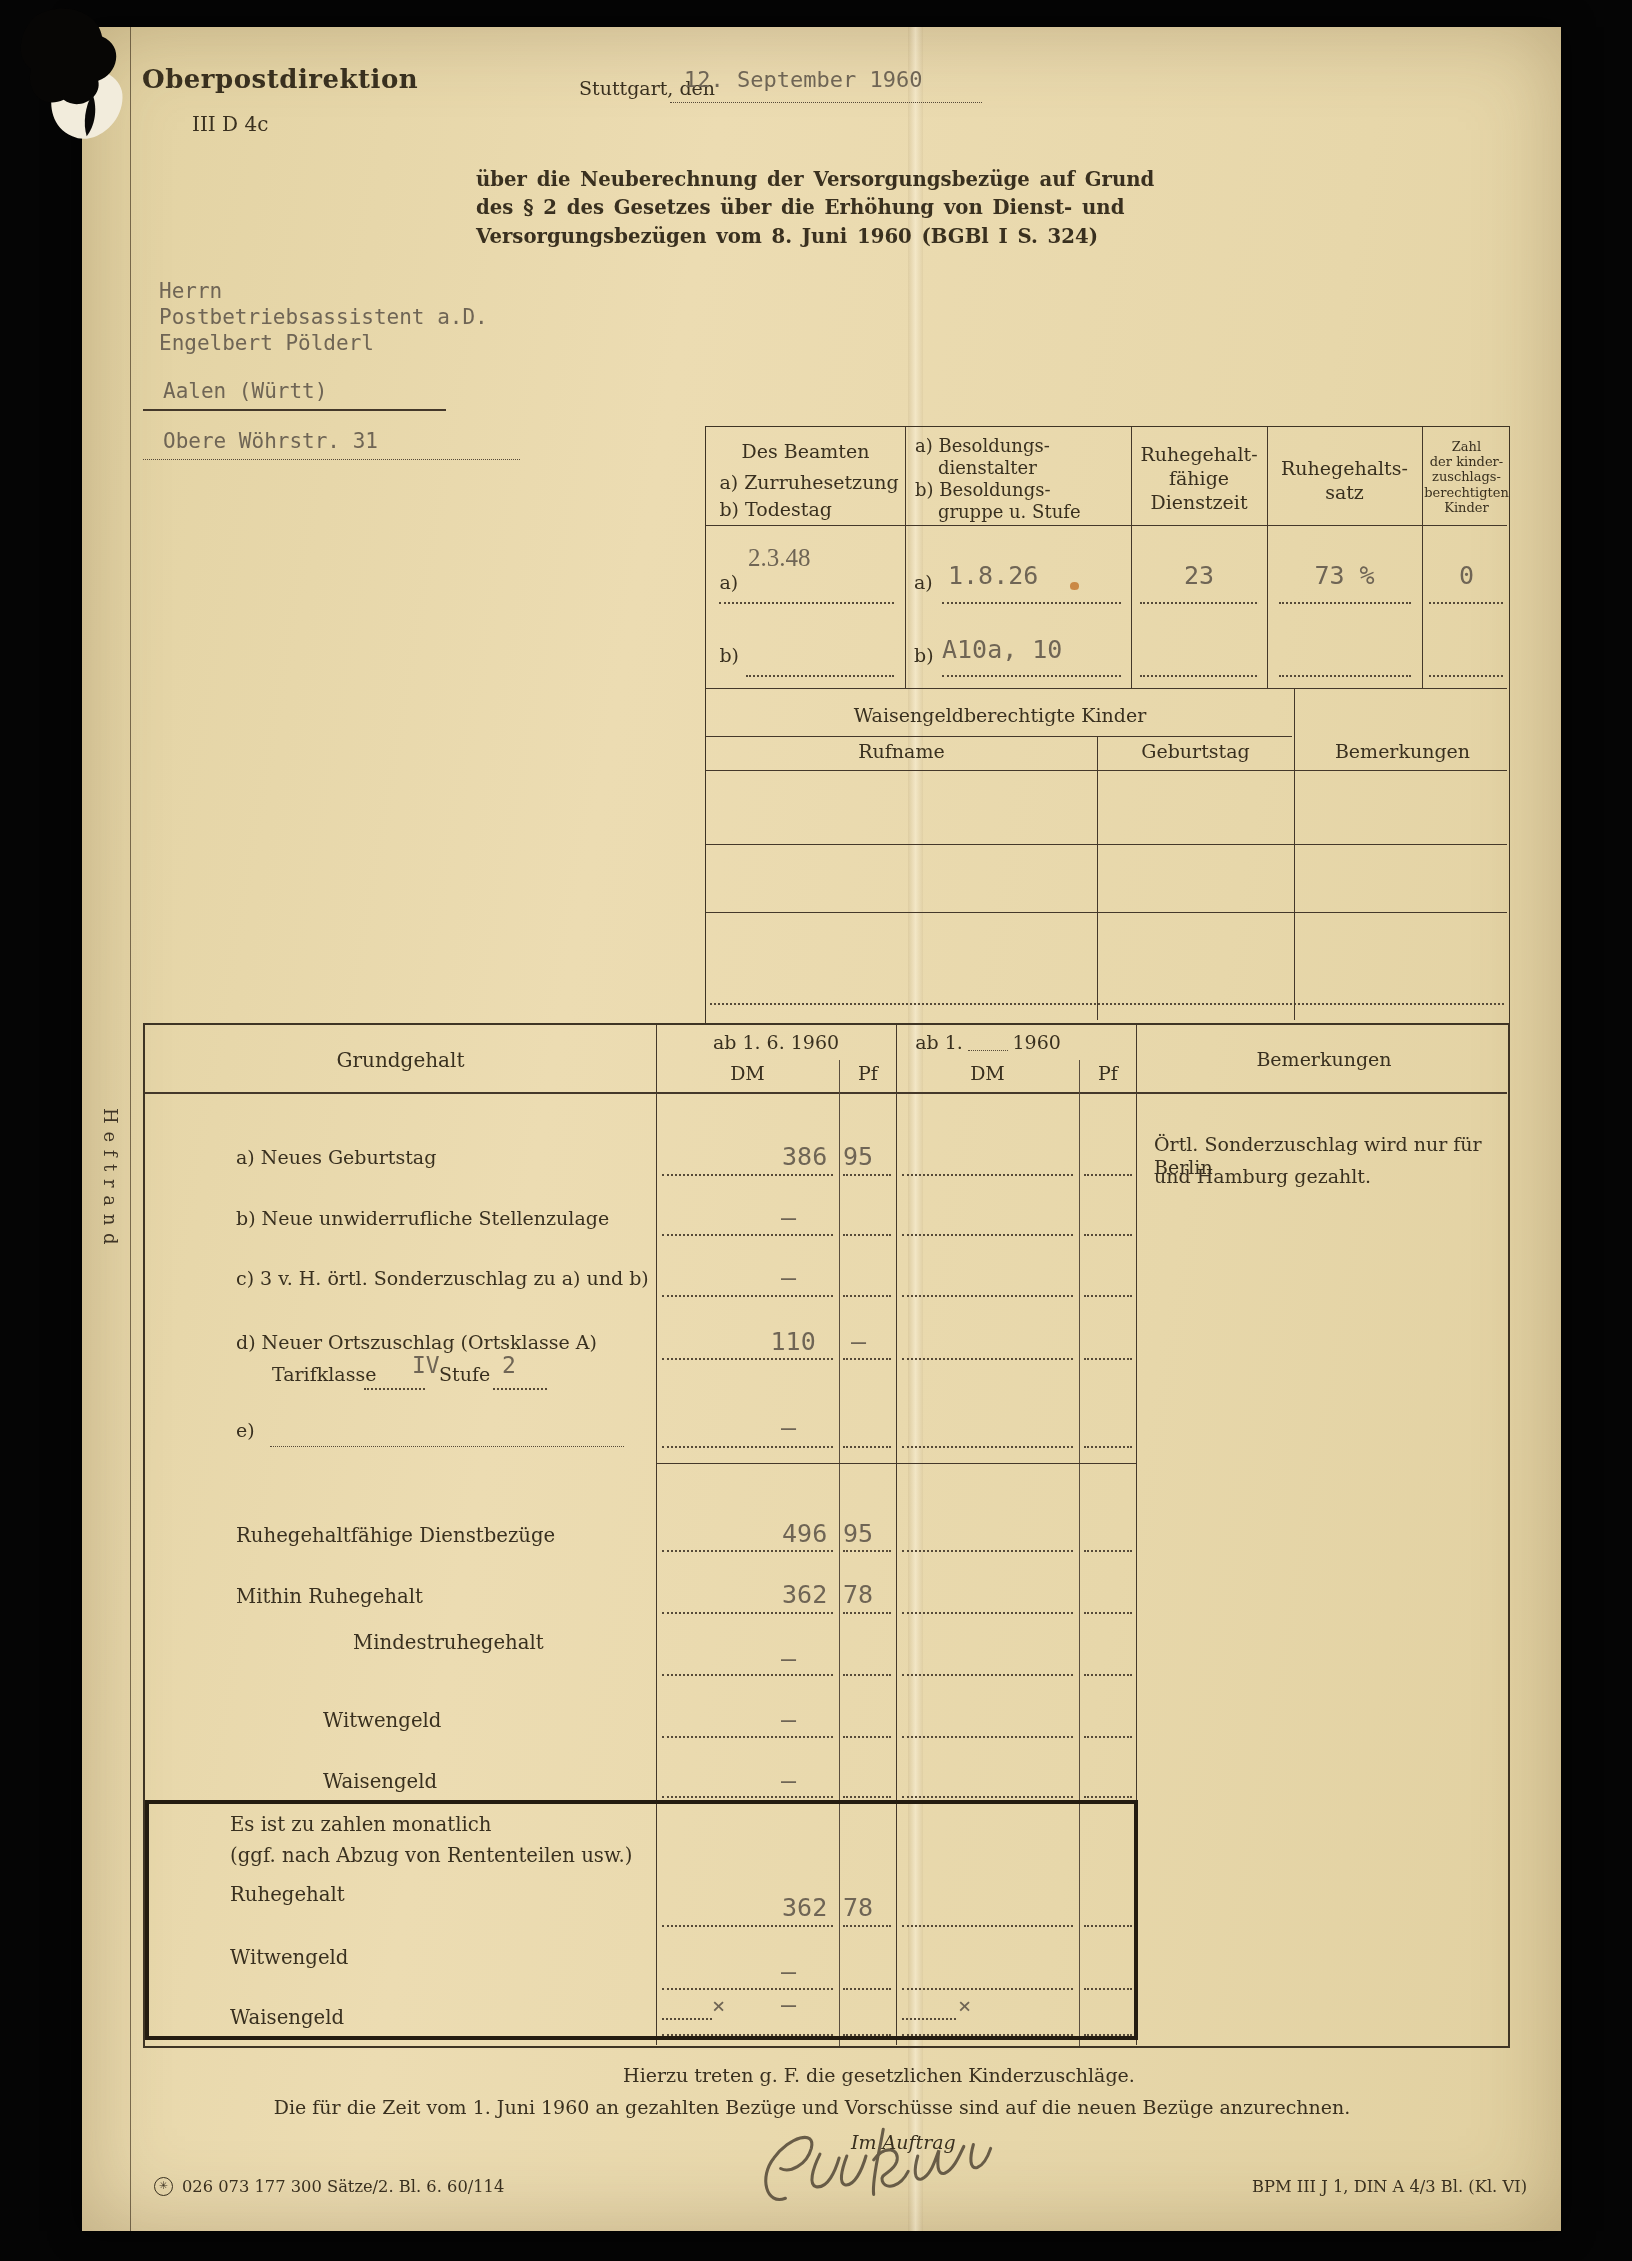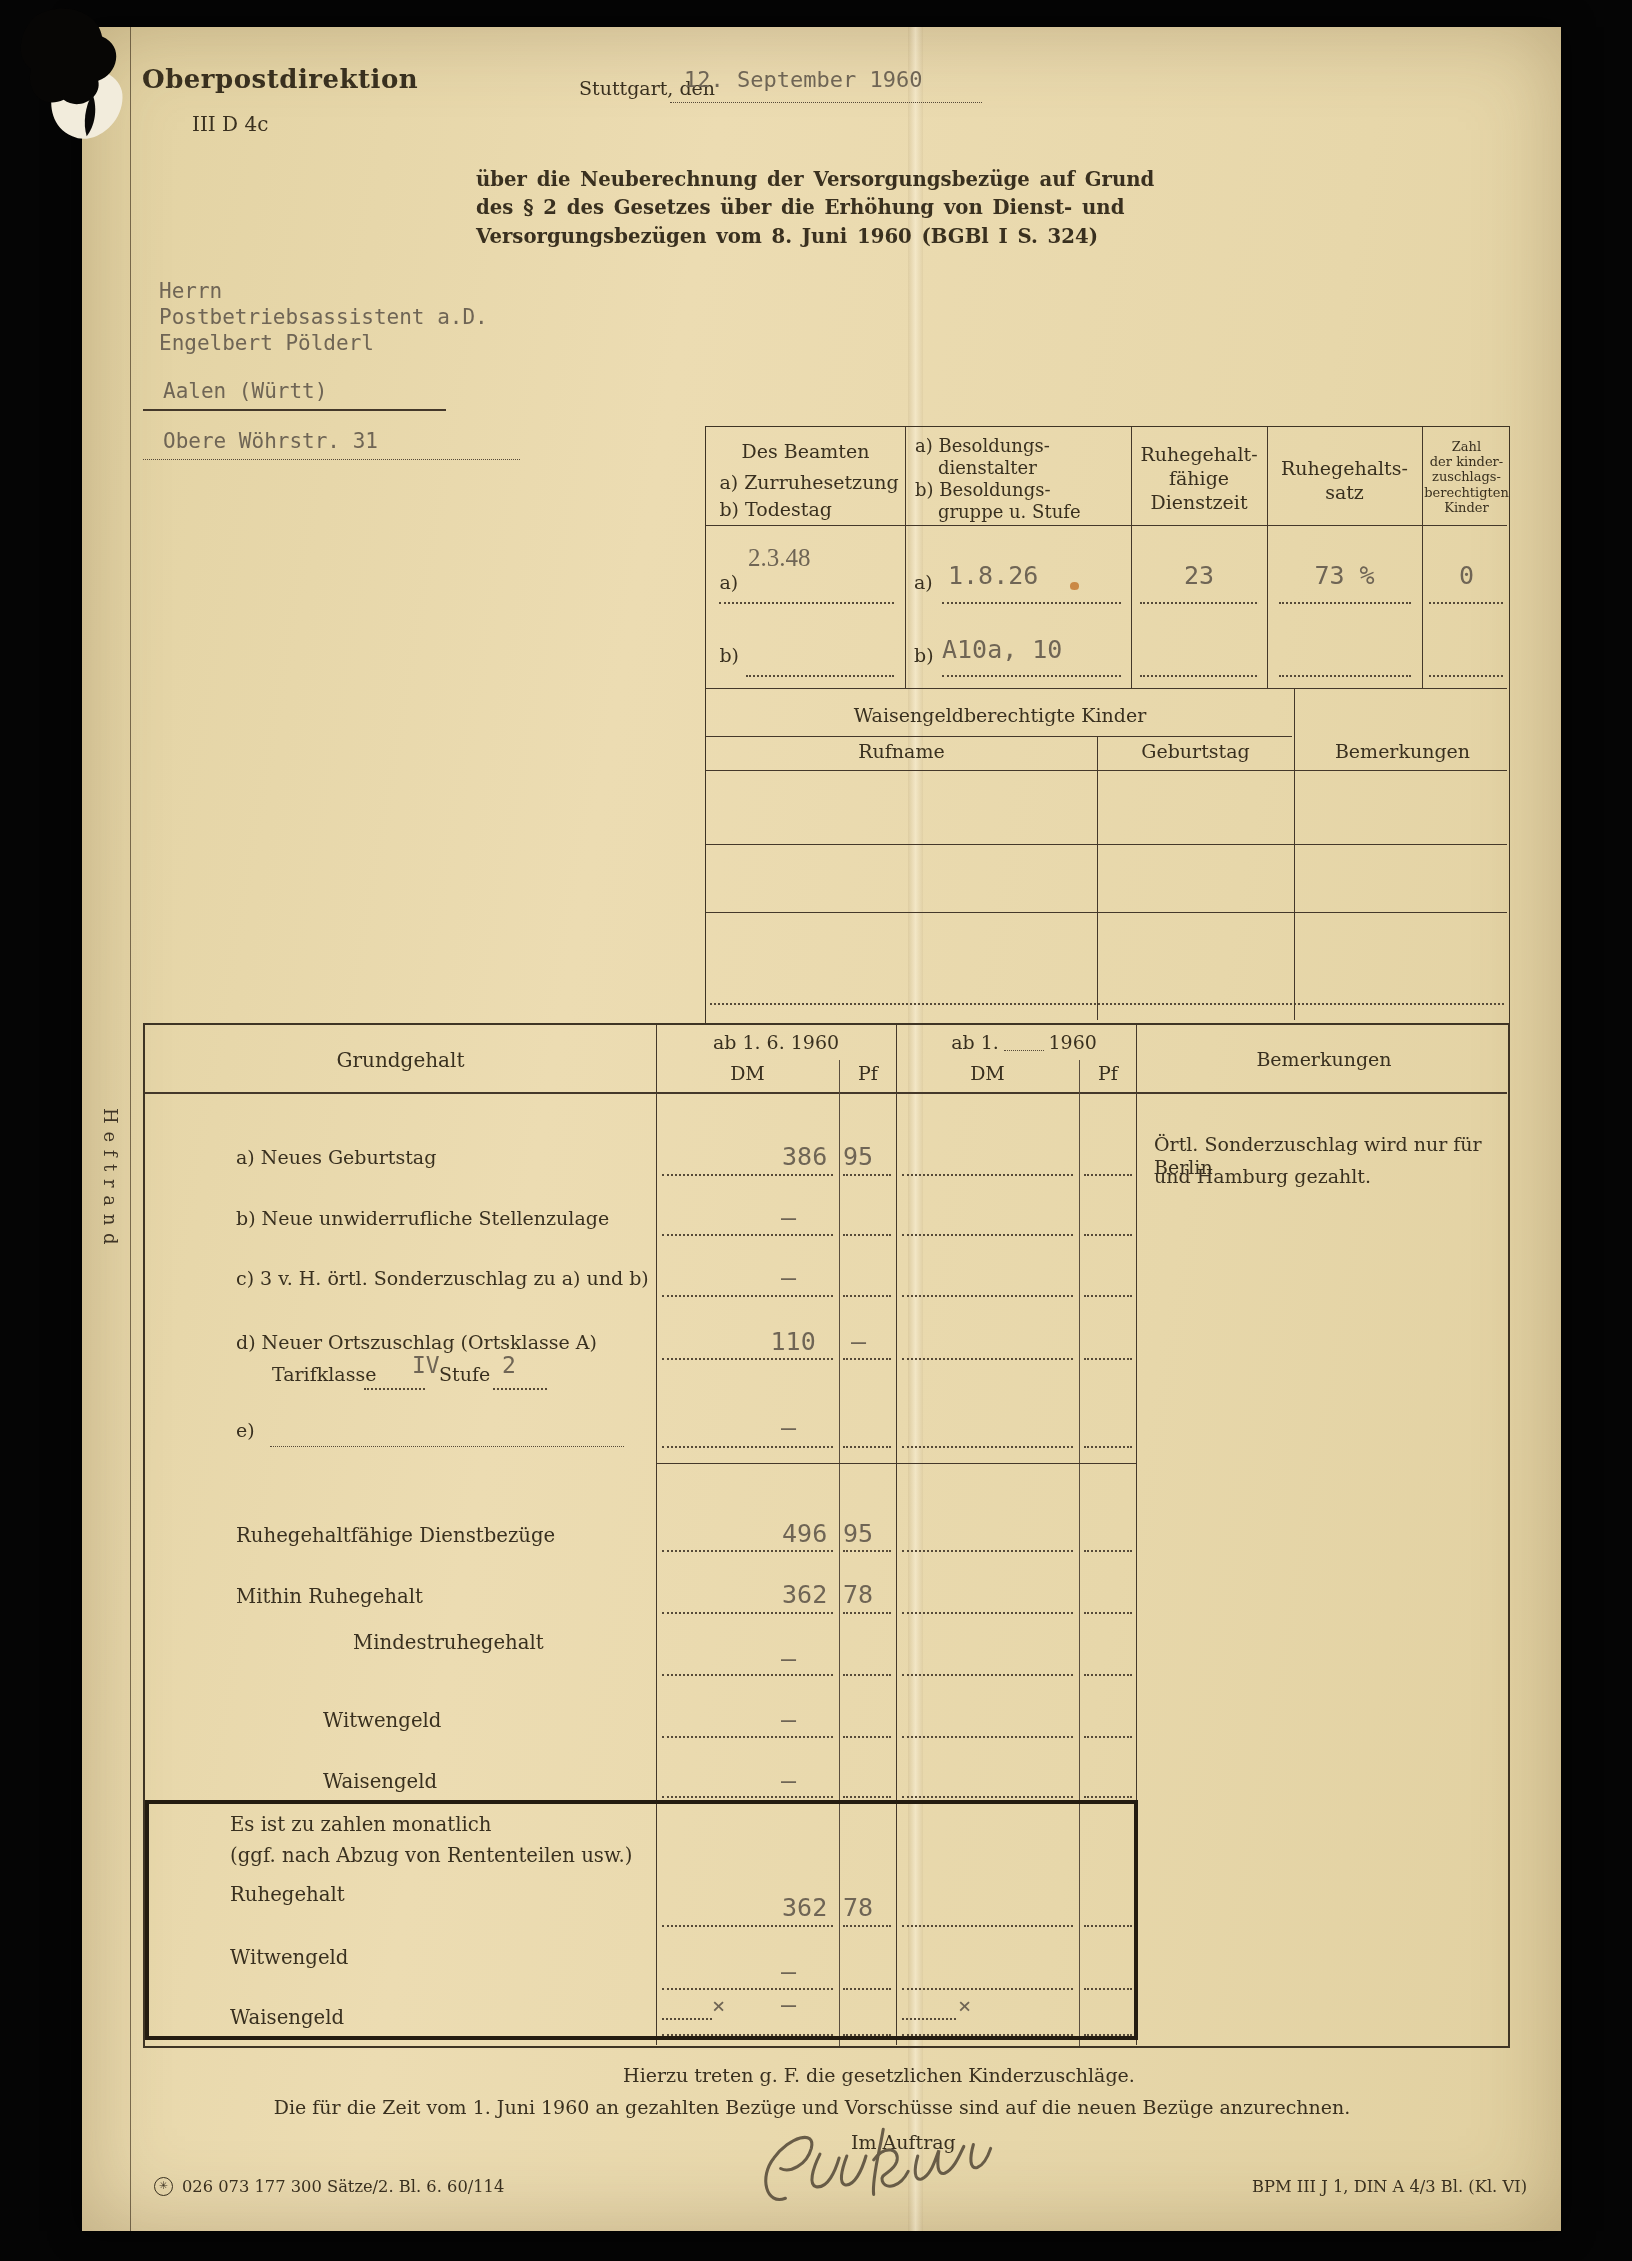--- a/index.html
+++ b/index.html
@@ -128,21 +128,21 @@
       <div class="vl2" style="left:694px;top:35px;height:986px;"></div>
       <div class="vl" style="left:751px;top:0;height:1020px;"></div>
       <div class="vl2" style="left:934px;top:35px;height:986px;"></div>
       <div class="vl" style="left:991px;top:0;height:1020px;"></div>
       <div class="hl" style="left:511px;top:438px;width:480px;"></div>
 
       <div class="abs ctr" style="left:0;top:23px;width:511px;font-size:20px;">Grundgehalt</div>
       <div class="abs ctr" style="left:511px;top:5.8px;width:240px;font-size:19px;">ab 1. 6. 1960</div>
       <div class="abs ctr" style="left:511px;top:37px;width:183px;font-size:19px;">DM</div>
       <div class="abs ctr" style="left:694px;top:37px;width:58px;font-size:19px;">Pf</div>
-      <div class="abs" style="left:751px;top:5.8px;width:240px;display:flex;justify-content:center;align-items:flex-end;font-size:19px;padding-left:16px;">
+      <div class="abs" style="left:715px;top:5.8px;width:240px;display:flex;justify-content:center;align-items:flex-end;font-size:19px;padding-left:16px;">
         <span>ab 1.</span>
         <span class="dl" style="position:static;display:inline-block;width:40px;margin:0 4.8px 2.9px;border-top-width:1.5px;"></span>
         <span>1960</span>
       </div>
       <div class="abs ctr" style="left:751px;top:37px;width:183px;font-size:19px;">DM</div>
       <div class="abs ctr" style="left:934px;top:37px;width:58px;font-size:19px;">Pf</div>
       <div class="abs ctr" style="left:991px;top:23px;width:376px;font-size:19px;">Bemerkungen</div>
 
       <div class="abs" style="left:1009px;top:108px;font-size:19px;">Örtl. Sonderzuschlag wird nur für Berlin</div>
       <div class="abs" style="left:1009px;top:140px;font-size:19px;">und Hamburg gezahlt.</div>
@@ -254,21 +254,21 @@
       <div class="dl" style="left:757px;top:993px;width:54px;"></div>
       <div class="abs typed" style="left:813px;top:968px;font-size:22px;">×</div>
       <div class="dl" style="left:517px;top:1009px;width:171px;"></div>
         <div class="dl" style="left:698px;top:1009px;width:48px;"></div>
         <div class="dl" style="left:757px;top:1009px;width:171px;"></div>
         <div class="dl" style="left:939px;top:1009px;width:48px;"></div>
     </div>
 
     <div class="abs ctr nw" style="left:461px;top:2037px;width:672px;font-size:19px;">Hierzu treten g. F. die gesetzlichen Kinderzuschläge.</div>
     <div class="abs ctr nw" style="left:125px;top:2069px;width:1210px;font-size:19px;">Die für die Zeit vom 1. Juni 1960 an gezahlten Bezüge und Vorschüsse sind auf die neuen Bezüge anzurechnen.</div>
-    <div class="abs" style="left:769px;top:2104px;font-size:19px;">Im Auftrag</div>
+    <div class="abs" style="left:769px;top:2104px;font-size:19px;font-style:italic;">Im Auftrag</div>
 
     <svg class="abs" style="left:663px;top:2083px;" width="288" height="117" viewBox="0 0 300 122">
       <g fill="none" stroke="#4d4232" stroke-width="3.2" stroke-linecap="round" opacity="0.82">
         <path d="M42,92 C22,100 14,70 30,50 C46,28 74,20 69,40 C64,58 46,66 37,61"></path>
         <path d="M78,46 C70,62 66,78 74,80 C86,82 94,64 98,50"></path>
         <path d="M106,48 C100,64 98,76 104,78 C114,80 122,62 126,48"></path>
         <path d="M144,20 C140,44 132,72 134,88"></path>
         <path d="M134,52 C146,36 162,40 158,54 C154,66 140,66 143,74 C147,84 162,80 170,64"></path>
         <path d="M180,48 C176,62 176,74 184,72 C194,68 198,52 202,42 C200,56 200,68 208,66 C218,62 224,46 228,38"></path>
         <path d="M238,36 C234,50 234,62 242,60 C250,57 254,46 256,40"></path>

